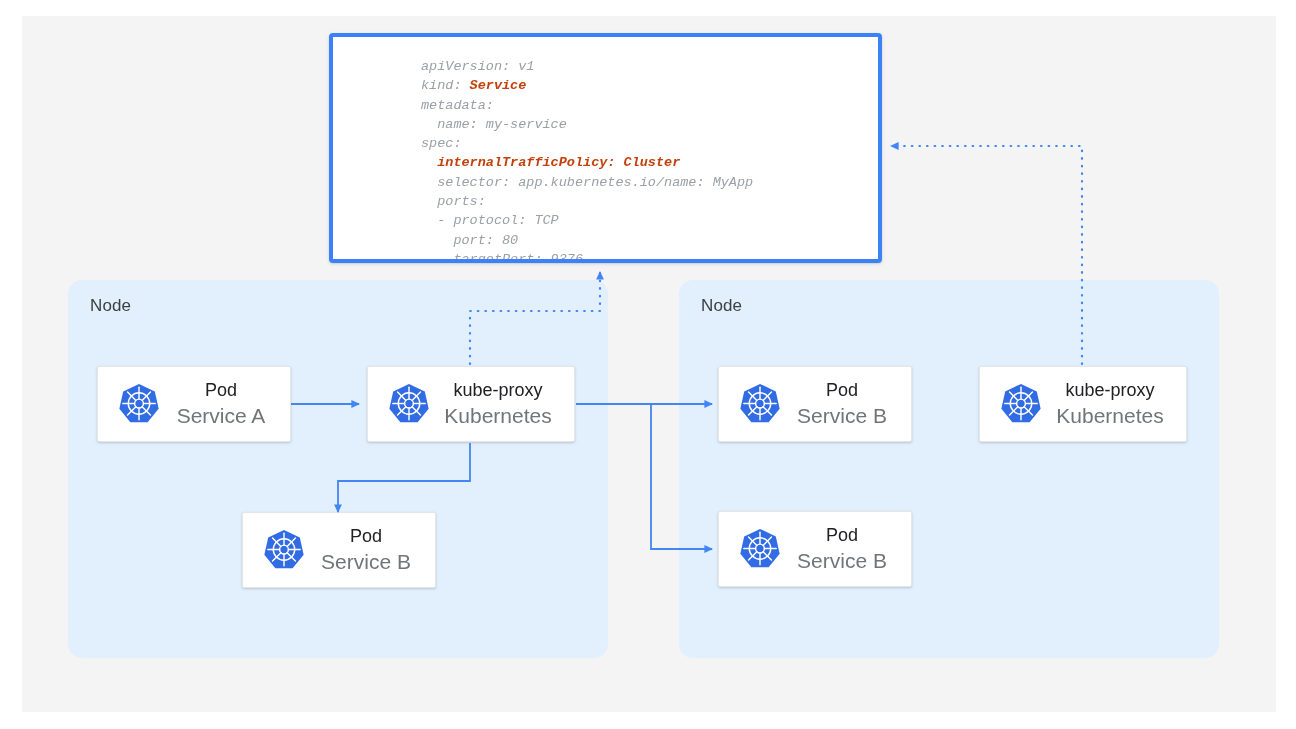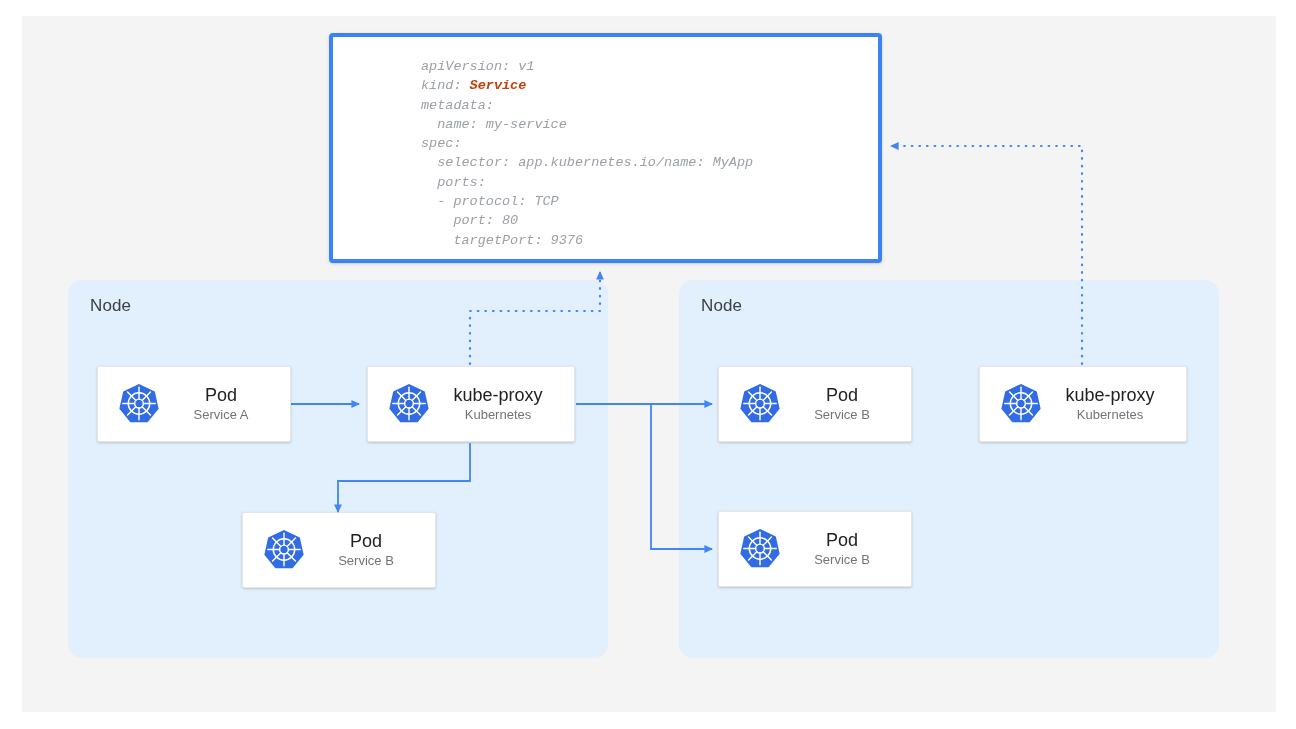--- a/index.html
+++ b/index.html
@@ -67,21 +67,21 @@
     padding-right: 14px;
     padding-left: 4px;
   }
   .card-title {
     font-size: 18px;
     color: #202124;
     line-height: 1.25;
     white-space: nowrap;
   }
   .card-sub {
-    font-size: 13px;
+    font-size: 21px;
     color: #70757a;
     line-height: 1.3;
     white-space: nowrap;
   }
 
   
   #yaml-card {
     position: absolute;
     left: 329px;
     top: 33px;
@@ -134,20 +134,21 @@
     <div class="node" id="node-right" style="left:657px; top:264px;">
       <span class="node-label">Node</span>
     </div>
 
     <div id="yaml-card" style="left:307px; top:17px;">
       <pre id="yaml-code">apiVersion: v1
 kind: <b>Service</b>
 metadata:
   name: my-service
 spec:
+<b>  internalTrafficPolicy: Cluster</b>
   selector: app.kubernetes.io/name: MyApp
   ports:
   - protocol: TCP
     port: 80
     targetPort: 9376</pre>
     </div>
 
     <div class="card" style="left:75px; top:350px; width:194px; height:76px;">
       <span class="k8s-icon">
         <svg viewBox="0 0 48 48" width="46" height="46" aria-hidden="true">

